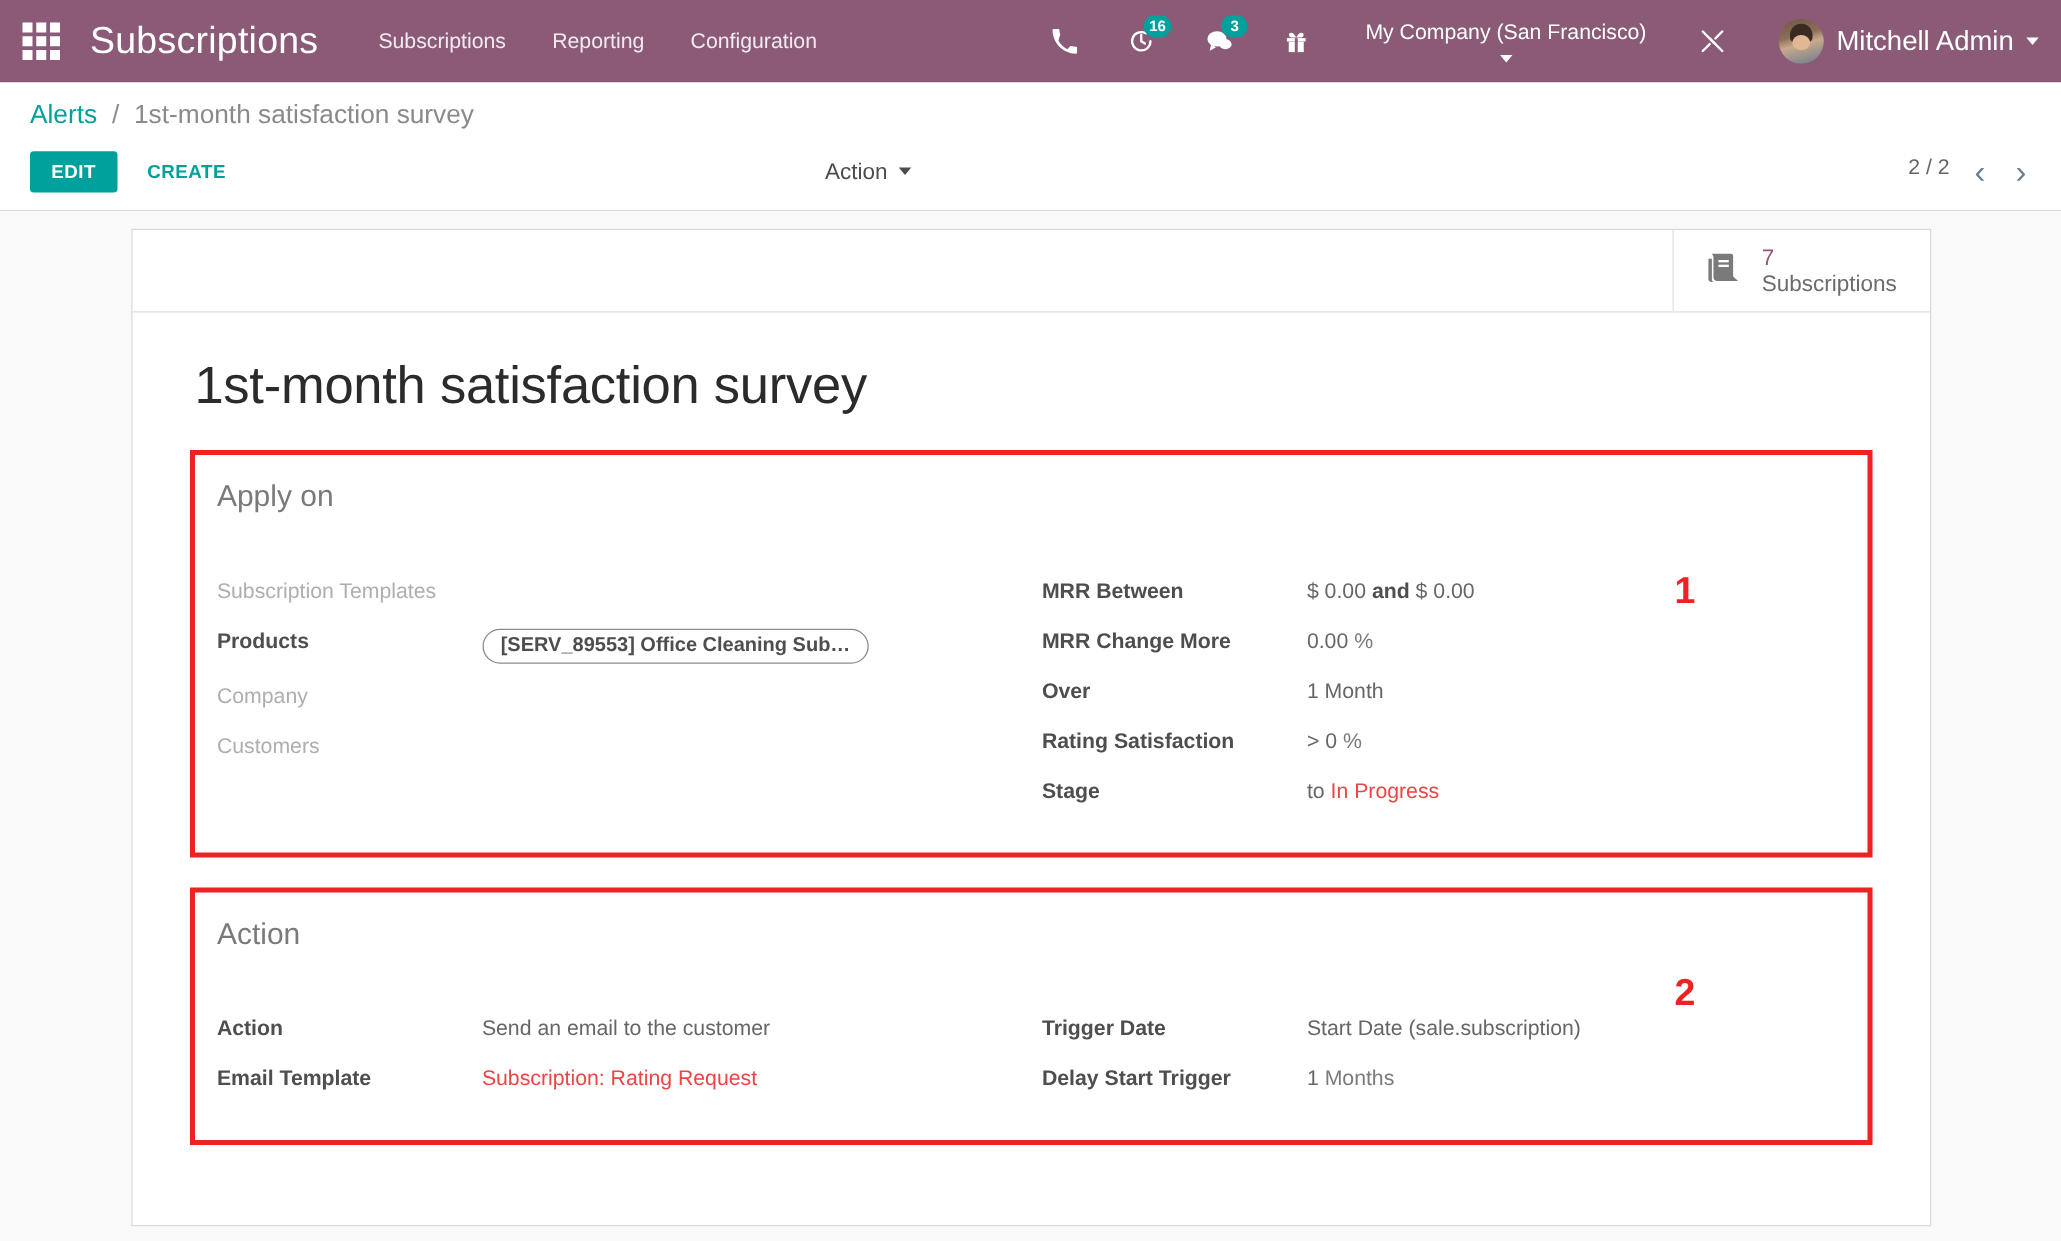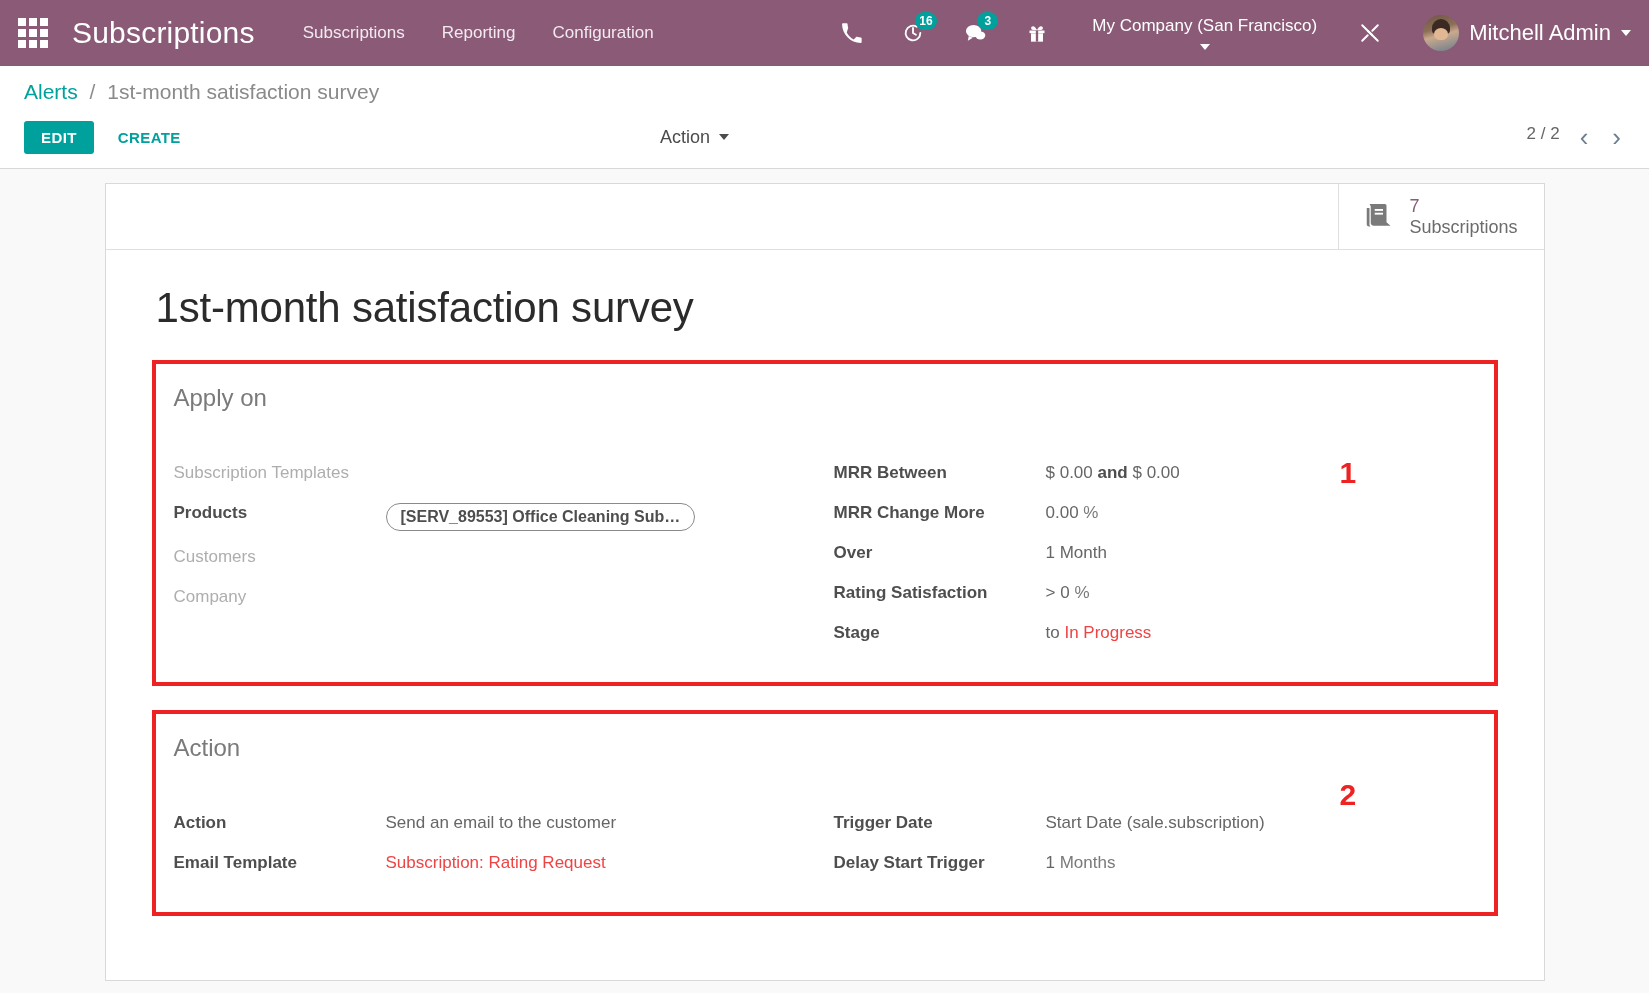--- a/index.html
+++ b/index.html
@@ -357,25 +357,25 @@
                 <div class="field-label muted">Subscription Templates</div>
                 <div class="field-value"></div>
               </div>
               <div class="field-row">
                 <div class="field-label">Products</div>
                 <div class="field-value">
                   <span class="tag-pill">[SERV_89553] Office Cleaning Sub…</span>
                 </div>
               </div>
               <div class="field-row">
+                <div class="field-label muted">Company</div>
+                <div class="field-value"></div>
+              </div>
+              <div class="field-row">
                 <div class="field-label muted">Customers</div>
-                <div class="field-value"></div>
-              </div>
-              <div class="field-row">
-                <div class="field-label muted">Company</div>
                 <div class="field-value"></div>
               </div>
             </div>
 
             <div class="col col-right">
               <div class="field-row">
                 <div class="field-label">MRR Between</div>
                 <div class="field-value">
                   <span>$ 0.00</span>
                   <span class="strong">and</span>

